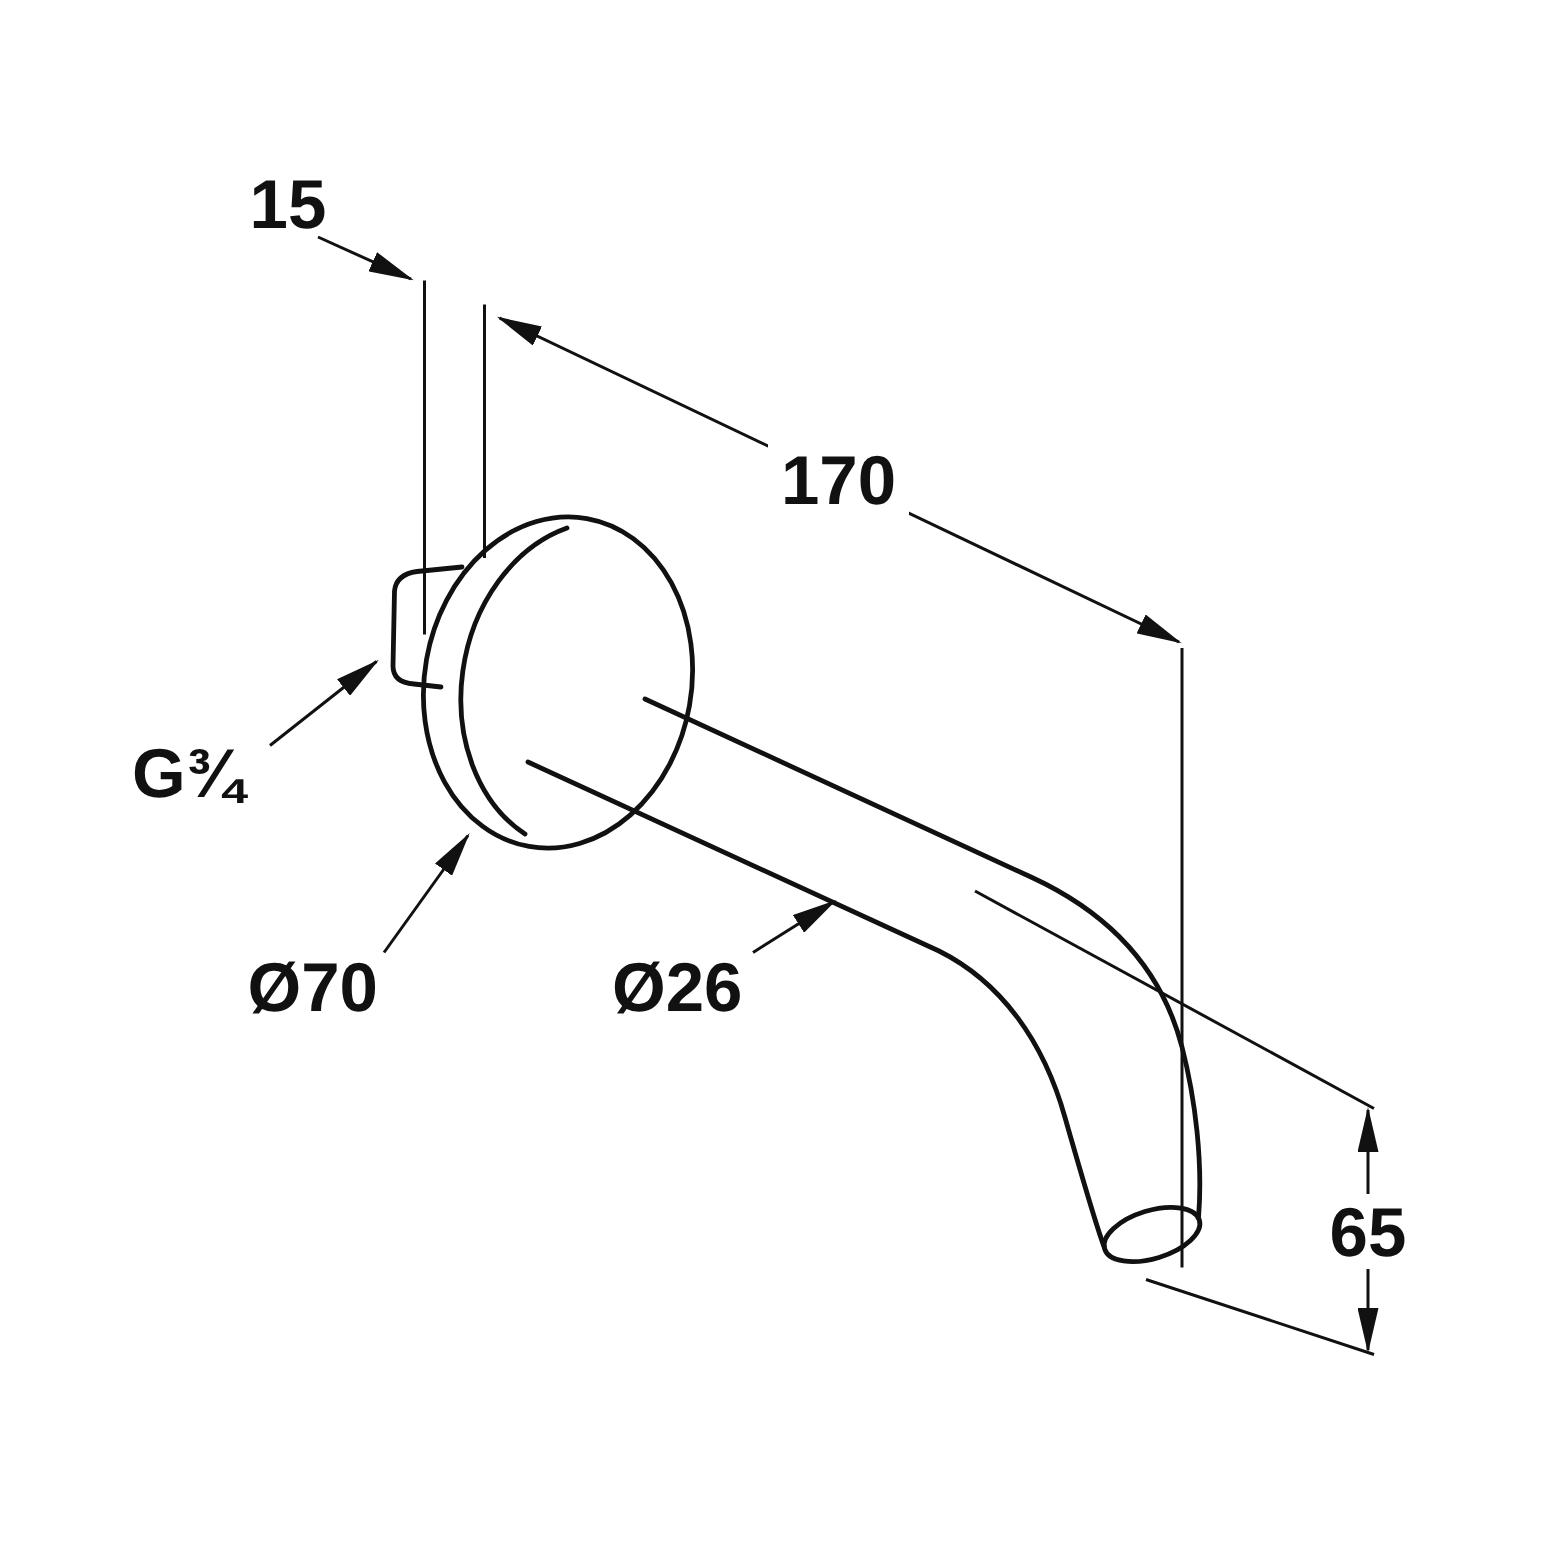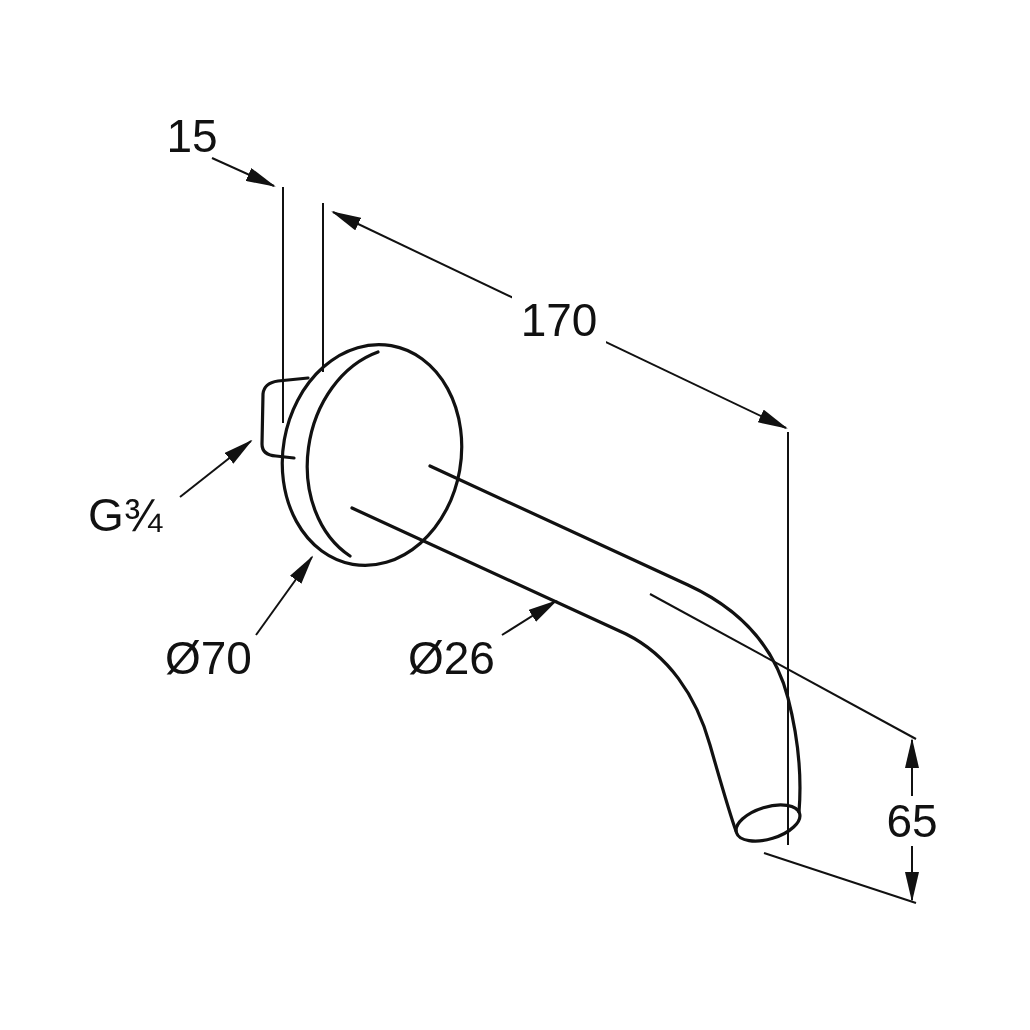--- a/index.html
+++ b/index.html
@@ -7,20 +7,21 @@
     padding: 0;
     background: #ffffff;
     font-family: "Liberation Sans", sans-serif;
   }
   .canvas {
     position: relative;
     width: 1030px;
     height: 1030px;
     background: #ffffff;
     overflow: hidden;
+    font-weight: bold;
   }
   svg {
     position: absolute;
     top: 0;
     left: 0;
   }
   .outline {
     fill: none;
     stroke-width: 3.2;
     stroke-linecap: round;

